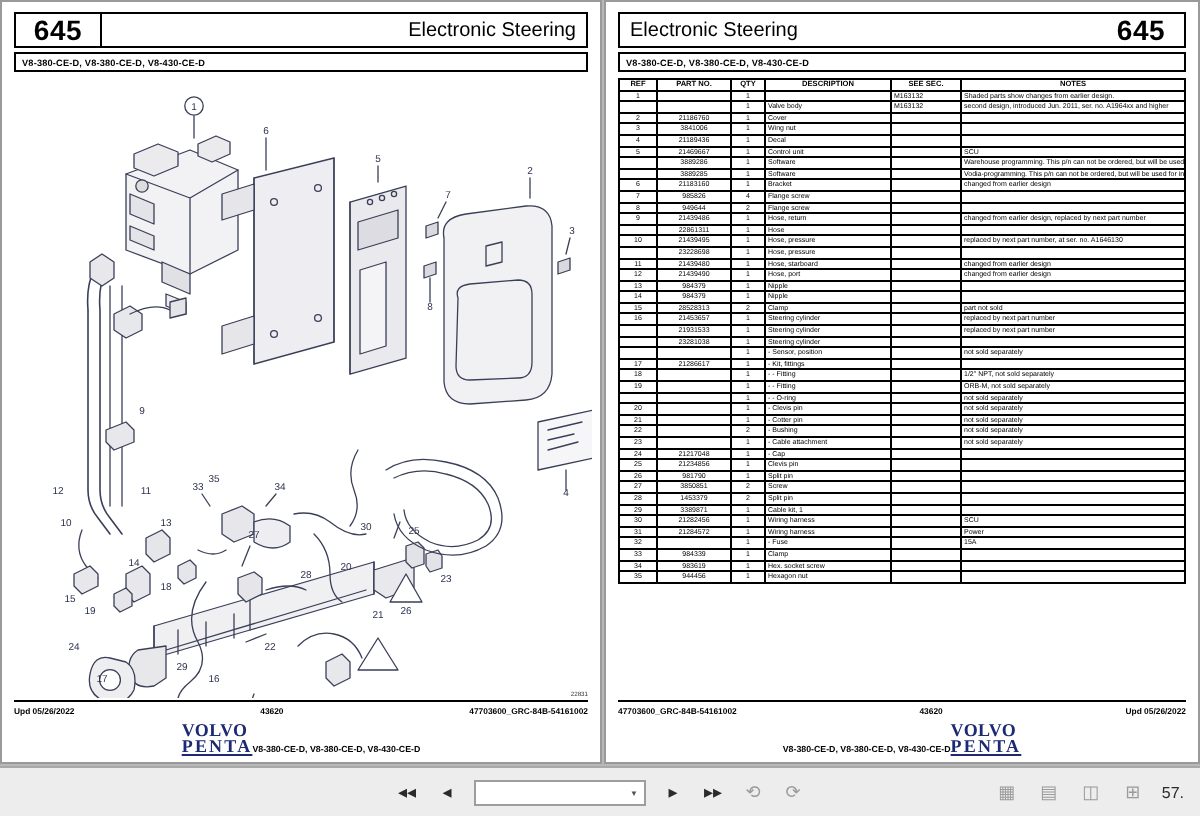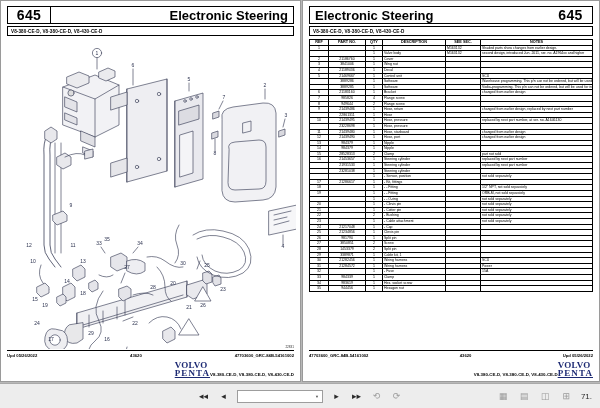--- a/index.html
+++ b/index.html
@@ -20,21 +20,21 @@
 
   
   .pg-head{display:flex;align-items:stretch;height:18px;}
   .pg-num{
     border:1.3px solid #000;min-width:44px;display:flex;align-items:center;
     justify-content:center;font-size:14px;font-weight:bold;letter-spacing:.3px;
     background:#fff;box-sizing:border-box;
   }
   .pg-title{
     border:1.3px solid #000;border-left:none;flex:1;display:flex;align-items:center;
-    font-size:13px;font-weight:bold;box-sizing:border-box;padding:0 5px;
+    font-size:10px;font-weight:normal;box-sizing:border-box;padding:0 5px;
   }
   .pg-head.rev .pg-num{border-left:none;}
   .pg-head.rev .pg-title{border-left:1.3px solid #000;border-right:none;}
   .t-right{justify-content:flex-end;}
   .t-left{justify-content:flex-start;}
 
   .pg-models{
     margin-top:2px;border:1.1px solid #000;height:10px;display:flex;align-items:center;
     font-size:4.6px;font-weight:bold;padding:0 3px;letter-spacing:.1px;box-sizing:border-box;
   }
@@ -63,21 +63,21 @@
   td.c-desc{padding-left:2px;}
   .notes-2{white-space:normal;line-height:4.4px;}
 
   
   .pg-foot{position:absolute;left:6px;right:6px;bottom:4px;}
   .foot-rule{border-top:0.9px solid #000;}
   .foot-row{display:flex;align-items:center;font-size:4.2px;font-weight:bold;height:8px;}
   .foot-row .fl{flex:0 0 auto;}
   .foot-row .fc{flex:1;text-align:center;}
   .foot-row .fr{flex:0 0 auto;}
-  .foot-sub{display:flex;align-items:flex-end;justify-content:flex-end;margin-top:1px;height:17px;}
+  .foot-sub{display:flex;align-items:flex-end;justify-content:center;margin-top:1px;height:17px;}
   .foot-models{font-size:4.4px;font-weight:bold;}
   .tiny-code{position:absolute;right:0;top:-5px;font-size:3.1px;color:#333;}
 
   .vp-logo{font-family:"Liberation Serif",serif;font-weight:bold;color:#1d2a73;
     font-size:9px;line-height:8.2px;letter-spacing:.2px;text-align:left;}
   .vp-logo .l2{letter-spacing:1.1px;text-decoration:underline;}
 
   
   .toolbar{
     position:absolute;left:0;right:0;bottom:0;height:24px;background:#ededed;
@@ -688,17 +688,17 @@
       <div class="tb-btn">▸</div>
       <div class="tb-btn">▸▸</div>
       <div class="tb-btn gray-ico">⟲</div>
       <div class="tb-btn gray-ico">⟳</div>
     </div>
     <div class="tb-right">
       <div class="tb-btn gray-ico">▦</div>
       <div class="tb-btn gray-ico">▤</div>
       <div class="tb-btn gray-ico">◫</div>
       <div class="tb-btn gray-ico">⊞</div>
-      <div class="zoomtxt">71.</div>
+      <div class="zoomtxt">57.</div>
     </div>
   </div>
 
 </div>
 
 </body></html>

